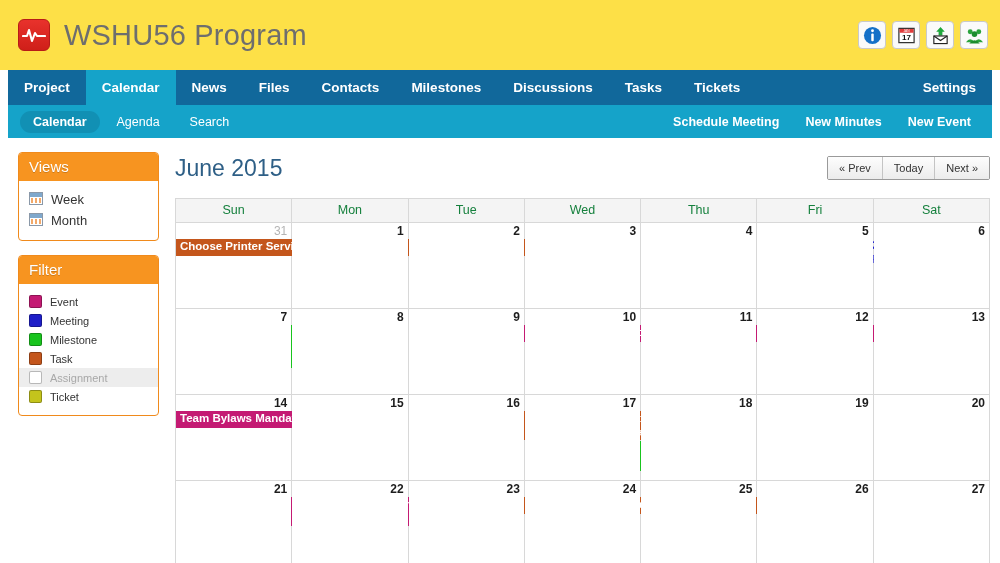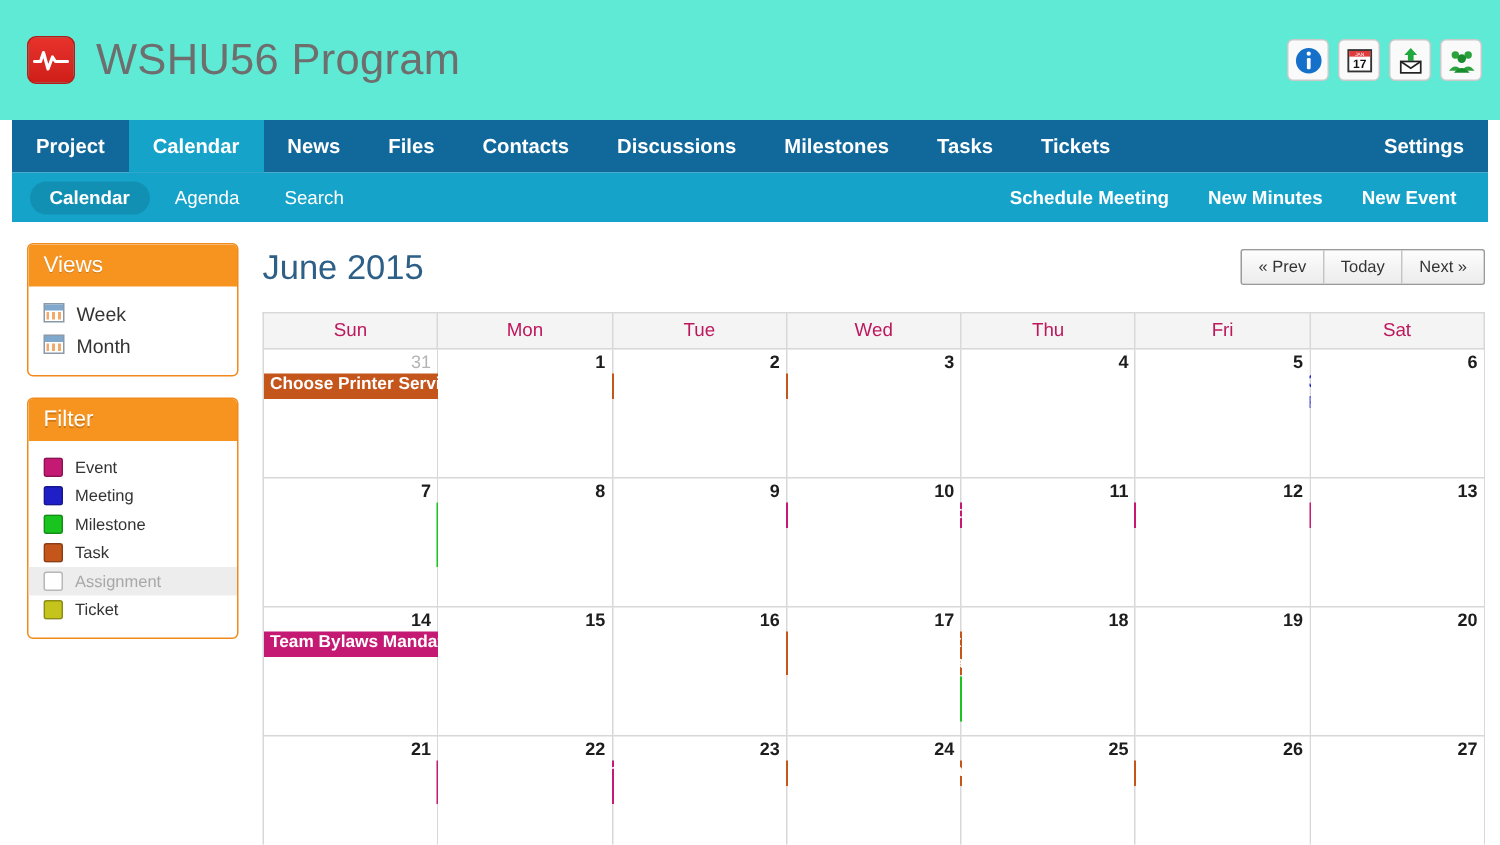--- a/index.html
+++ b/index.html
@@ -5,25 +5,25 @@
   * { box-sizing: border-box; margin: 0; padding: 0; }
   html, body {
     width: 1000px; height: 563px;
     background: #ffffff;
     font-family: "Liberation Sans", sans-serif;
     overflow: hidden;
   }
 
   
   .topbar {
-    height: 80px;
+    height: 70px;
     display: flex;
     align-items: center;
     padding: 0 12px 0 18px;
-    background: #5eead4;
+    background: #fde047;
   }
   .logo {
     width: 32px; height: 32px;
     border-radius: 6px;
     background: linear-gradient(#e8322c, #cf1f19);
     border: 1px solid #b81b16;
     display: flex; align-items: center; justify-content: center;
     flex: 0 0 auto;
   }
   .logo svg { display:block; }
@@ -180,21 +180,21 @@
   table.cal {
     width: 100%;
     border-collapse: collapse;
     table-layout: fixed;
   }
   table.cal th {
     background: #f4f4f4;
     border: 1px solid #d8d8d8;
     font-size: 12.5px;
     font-weight: 400;
-    color: #be185d;
+    color: #15803d;
     padding: 4px 0 5px 0;
     text-align: center;
   }
   table.cal td {
     border: 1px solid #d8d8d8;
     vertical-align: top;
     padding: 0;
     height: 86px;
     background: #ffffff;
     position: relative;
@@ -281,22 +281,22 @@
   </div>
 </div>
 
 <div class="navwrap">
   <div class="navbar">
     <a>Project</a>
     <a class="active">Calendar</a>
     <a>News</a>
     <a>Files</a>
     <a>Contacts</a>
+    <a>Milestones</a>
     <a>Discussions</a>
-    <a>Milestones</a>
     <a>Tasks</a>
     <a>Tickets</a>
     <span class="spacer"></span>
     <a>Settings</a>
   </div>
   <div class="subnav">
     <a class="pill">Calendar</a>
     <a>Agenda</a>
     <a>Search</a>
     <span class="spacer"></span>

